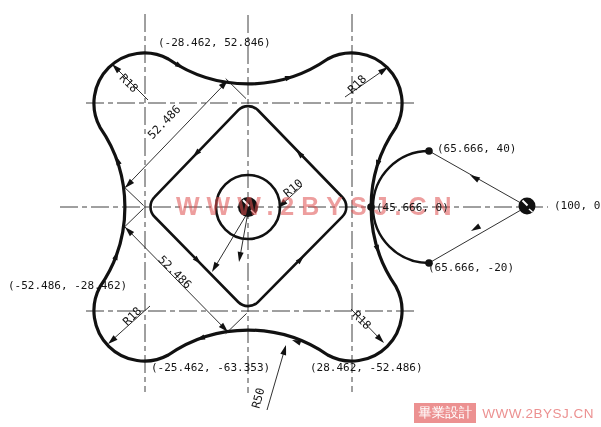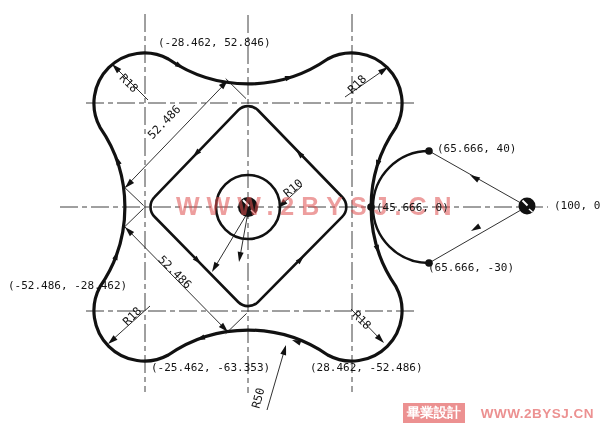--- a/index.html
+++ b/index.html
@@ -5,22 +5,22 @@
   html,body{margin:0;padding:0;background:#fff}
   .stage{position:relative;width:601px;height:427px;background:#fff;overflow:hidden;
          font-family:"DejaVu Sans Mono","Liberation Mono",monospace}
   .stage svg{position:absolute;left:0;top:0}
   .lbl{position:absolute;font-size:11px;color:#141414;white-space:nowrap}
   .lbl.big{font-size:12.5px}
   .rlbl{position:absolute;font-size:11.5px;color:#141414;white-space:nowrap;
         transform:translate(-50%,-50%) rotate(var(--r))}
   .wm-center{position:absolute;left:176px;top:192px;font-family:"Liberation Sans",sans-serif;
         font-size:25px;font-weight:bold;letter-spacing:7px;color:#e04f4f;opacity:.55;white-space:nowrap}
-  .footer{position:absolute;right:7px;top:403px;display:flex;align-items:center;gap:16px;
-        font-family:"Liberation Sans",sans-serif;font-weight:bold;font-size:13.5px;white-space:nowrap}
+  .footer{position:absolute;right:7px;top:403px;display:flex;align-items:center;gap:6px;
+        font-family:"Liberation Sans",sans-serif;font-weight:normal;font-size:13.5px;white-space:nowrap}
   .footer .badge{background:#ec9191;color:#fff;padding:1px 4px}
   .footer .site{color:#ec9191;letter-spacing:.5px}
   .cl{stroke:#2a2a2a;stroke-width:.9;fill:none;stroke-dasharray:18 4 5 4}
   .tl{stroke:#1a1a1a;stroke-width:.9;fill:none}
   .thick{stroke:#111;fill:none}
   .ah{fill:#111;stroke:none}
 </style>
 </head>
 <body>
 
@@ -122,21 +122,21 @@
       <circle cx="371" cy="207" r="3.8" fill="#111"></circle>
     </g>
   </svg>
 
   <div class="wm-center">WWW.2BYSJ.CN</div>
 
   <div class="lbl" style="left:158px;top:36px">(-28.462, 52.846)</div>
   <div class="lbl" style="left:437px;top:142px">(65.666, 40)</div>
   <div class="lbl" style="left:554px;top:199px">(100, 0)</div>
   <div class="lbl" style="left:376px;top:201px">(45.666, 0)</div>
-  <div class="lbl" style="left:428px;top:261px">(65.666, -30)</div>
+  <div class="lbl" style="left:428px;top:261px">(65.666, -20)</div>
   <div class="lbl" style="left:8px;top:279px">(-52.486, -28.462)</div>
   <div class="lbl" style="left:151px;top:361px">(-25.462, -63.353)</div>
   <div class="lbl" style="left:310px;top:361px">(28.462, -52.486)</div>
 
   <div class="rlbl" style="left:129px;top:83px;--r:45deg">R18</div>
   <div class="rlbl" style="left:357px;top:84px;--r:-45deg">R18</div>
   <div class="rlbl" style="left:132px;top:316px;--r:-45deg">R18</div>
   <div class="rlbl" style="left:362px;top:320px;--r:45deg">R18</div>
   <div class="rlbl" style="left:293px;top:188px;--r:-40deg">R10</div>
   <div class="rlbl" style="left:258px;top:398px;--r:-75deg">R50</div>

